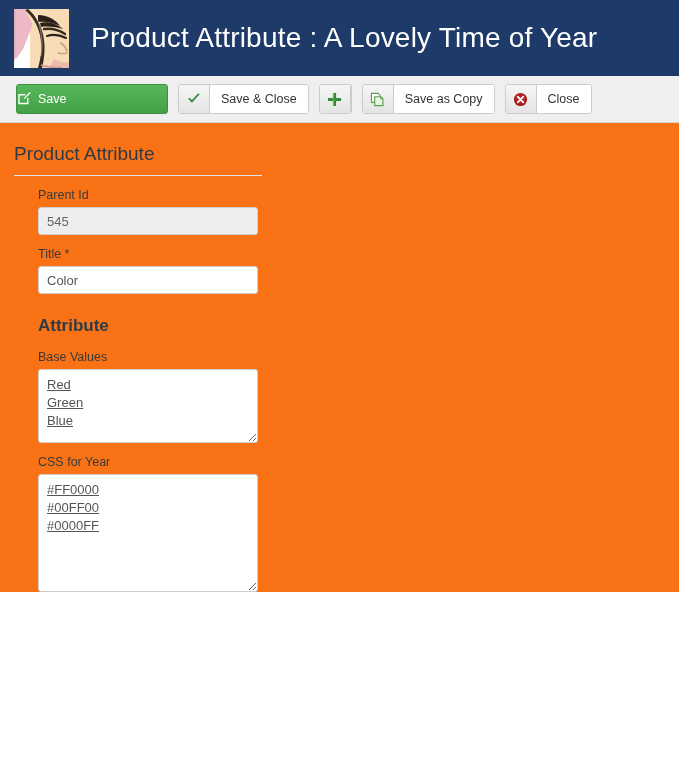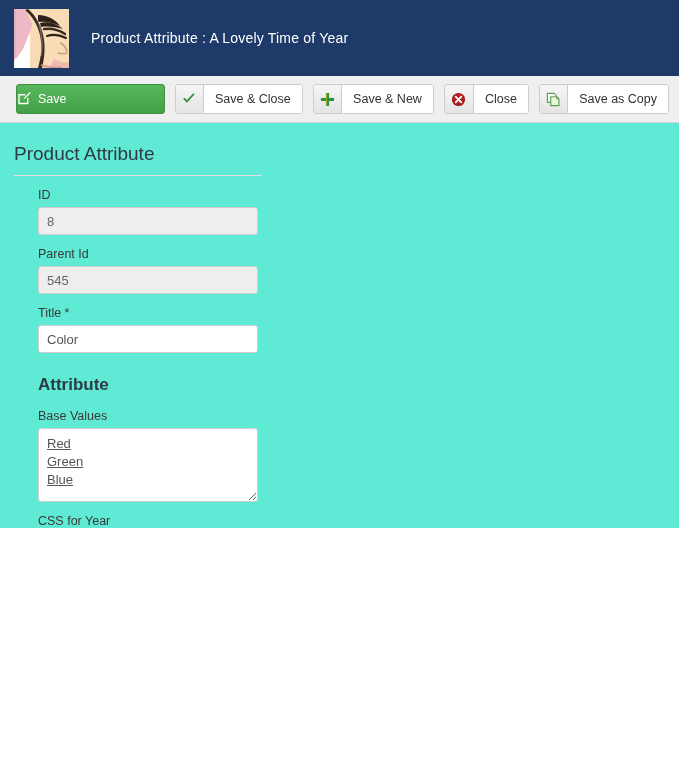--- a/index.html
+++ b/index.html
@@ -29,21 +29,21 @@
     height: 59px;
     margin-left: 14px;
     flex: 0 0 auto;
     overflow: hidden;
     background: #f4d7b3;
     position: relative;
   }
   .logo svg { display: block; }
   .header-title {
     color: #ffffff;
-    font-size: 14px;
+    font-size: 28px;
     font-weight: normal;
     margin-left: 22px;
     letter-spacing: 0.2px;
     white-space: nowrap;
   }
 
   
   .toolbar {
     height: 47px;
     background: #efefef;
@@ -98,21 +98,21 @@
     padding: 2px 11px;
     font-size: 12.5px;
     color: #333333;
     white-space: nowrap;
     background: #ffffff;
   }
 
   
   .content {
     padding: 20px 12px 0 0;
-    background: #5eead4;
+    background: #f97316;
   }
   .legend {
     font-size: 19px;
     color: #2f3a45;
     font-weight: normal;
     margin: 0 0 0 14px;
     padding-bottom: 10px;
     width: 248px;
     border-bottom: 1px solid #e2e2e2;
   }
@@ -218,56 +218,51 @@
     <span class="lbl">Save &amp; Close</span>
   </div>
 
   <div class="btn-group">
     <span class="ico">
       <svg width="15" height="15" viewBox="0 0 16 16">
         <path d="M6.3 1 h3.4 v5.3 h5.3 v3.4 h-5.3 v5.3 h-3.4 v-5.3 h-5.3 v-3.4 h5.3 z" fill="#2f8c3b"></path>
         <path d="M6.3 1 h1.3 v14 h-1.3 z" fill="#f0c419" opacity="0.55"></path>
       </svg>
     </span>
-    <span class="lbl">Save &amp; New</span>
+  </div>
+
+  <div class="btn-group">
+    <span class="ico">
+      <svg width="15" height="15" viewBox="0 0 16 16">
+        <path d="M1.5 1.5 h7 l2.2 2.2 v7.3 h-9.2 z" fill="#ffffff" stroke="#5d9e4f" stroke-width="1.2"></path>
+        <path d="M5 5 h6.6 l2.2 2.2 v7.3 h-8.8 z" fill="#e8f3e2" stroke="#5d9e4f" stroke-width="1.2"></path>
+        <path d="M11.6 5 v2.2 h2.2" fill="none" stroke="#5d9e4f" stroke-width="1.1"></path>
+      </svg>
+    </span>
+    <span class="lbl">Save as Copy</span>
   </div>
 
   <div class="btn-group">
     <span class="ico">
       <svg width="15" height="15" viewBox="0 0 16 16">
         <circle cx="8" cy="8" r="7" fill="#a01b1b"></circle>
         <circle cx="8" cy="7" r="5.4" fill="#b52525"></circle>
         <path d="M5 5 L11 11 M11 5 L5 11" stroke="#ffffff" stroke-width="1.9" stroke-linecap="round"></path>
       </svg>
     </span>
     <span class="lbl">Close</span>
   </div>
-
-  <div class="btn-group">
-    <span class="ico">
-      <svg width="15" height="15" viewBox="0 0 16 16">
-        <path d="M1.5 1.5 h7 l2.2 2.2 v7.3 h-9.2 z" fill="#ffffff" stroke="#5d9e4f" stroke-width="1.2"></path>
-        <path d="M5 5 h6.6 l2.2 2.2 v7.3 h-8.8 z" fill="#e8f3e2" stroke="#5d9e4f" stroke-width="1.2"></path>
-        <path d="M11.6 5 v2.2 h2.2" fill="none" stroke="#5d9e4f" stroke-width="1.1"></path>
-      </svg>
-    </span>
-    <span class="lbl">Save as Copy</span>
-  </div>
 </div>
 
 <div class="content">
 
   <div class="legend">Product Attribute</div>
 
   <div class="fields">
 
-    <div class="field">
-      <label>ID</label>
-      <input class="inp readonly" type="text" readonly="" value="8" style="">
-    </div>
 
     <div class="field">
       <label>Parent Id</label>
       <input class="inp readonly" type="text" readonly="" value="545" style="">
     </div>
 
     <div class="field">
       <label>Title *</label>
       <input class="inp" type="text" value="Color" style="">
     </div>
@@ -277,16 +272,19 @@
 
     <div class="field">
       <label>Base Values</label>
       <textarea class="ta base" style="">Red
 Green
 Blue</textarea>
     </div>
 
     <div class="field">
       <label>CSS for Year</label>
+      <textarea class="ta css" style="">#FF0000
+#00FF00
+#0000FF</textarea>
     </div>
 
   </div>
 </div>
 
 </body></html>

